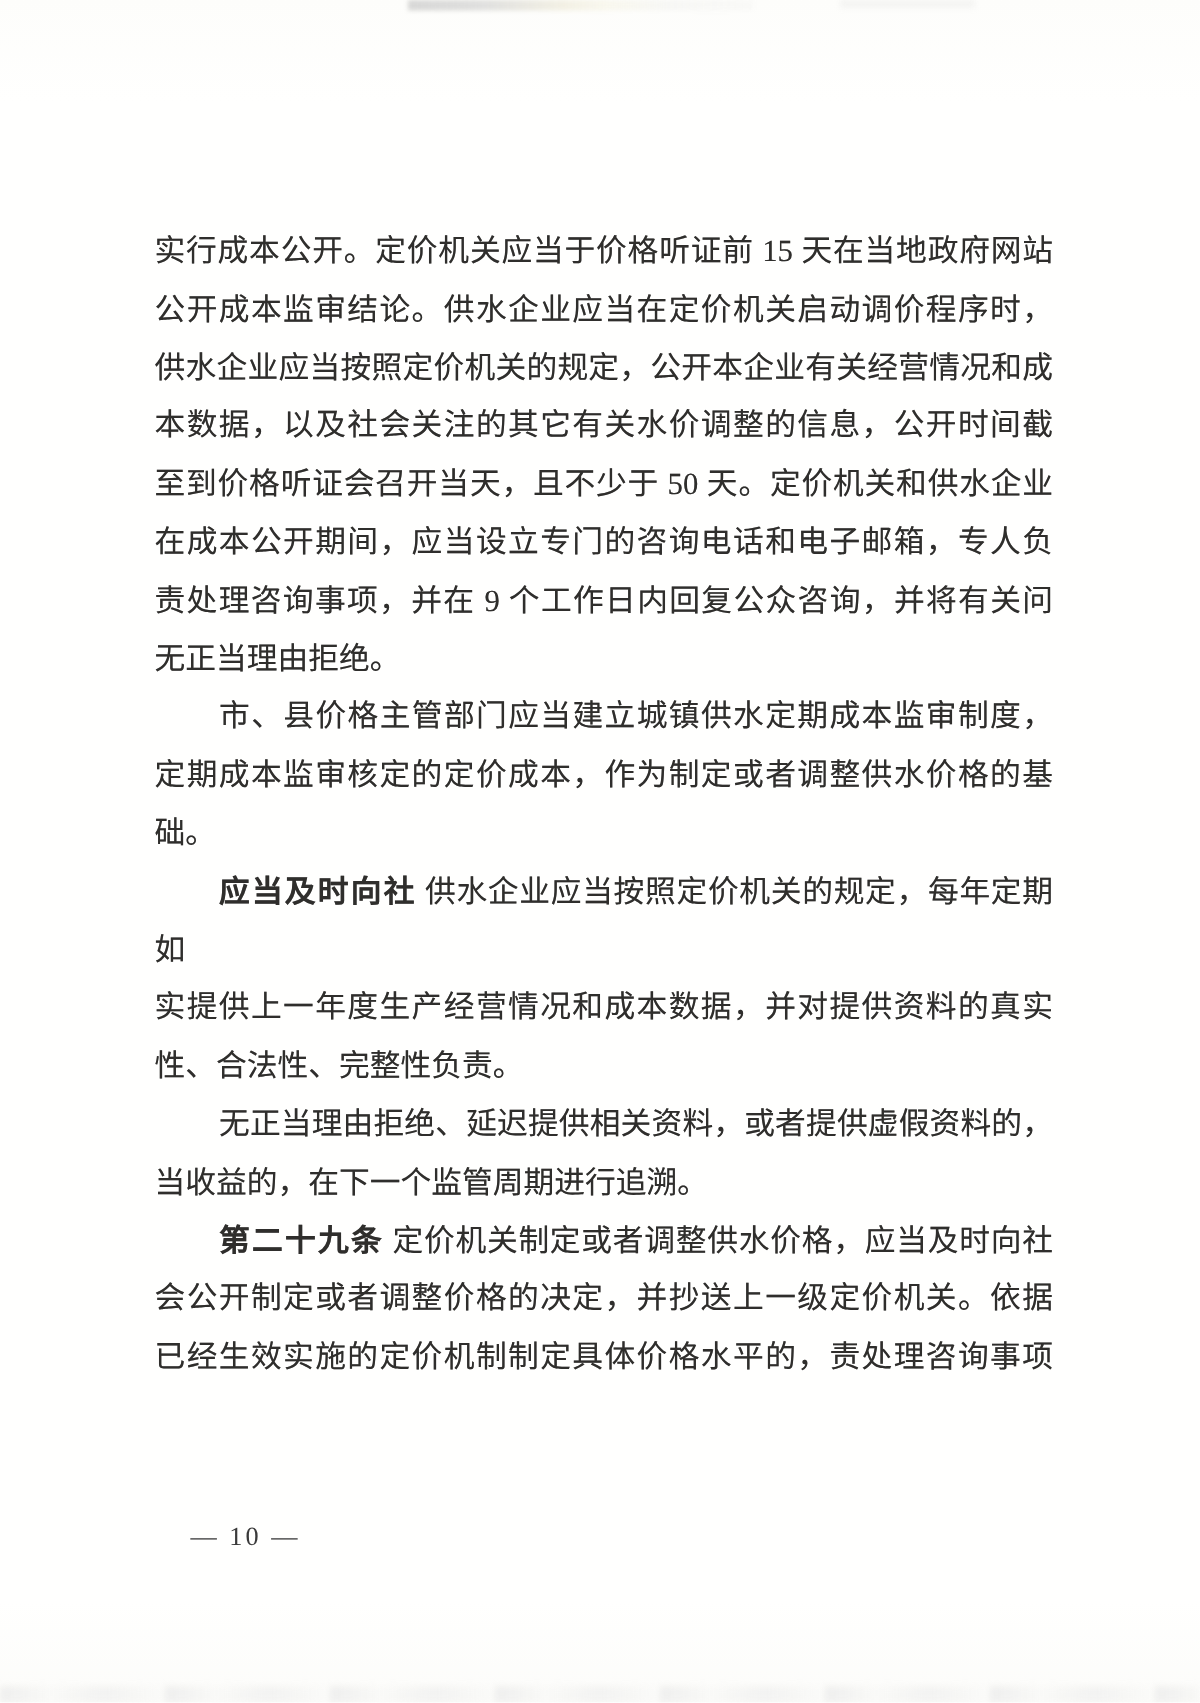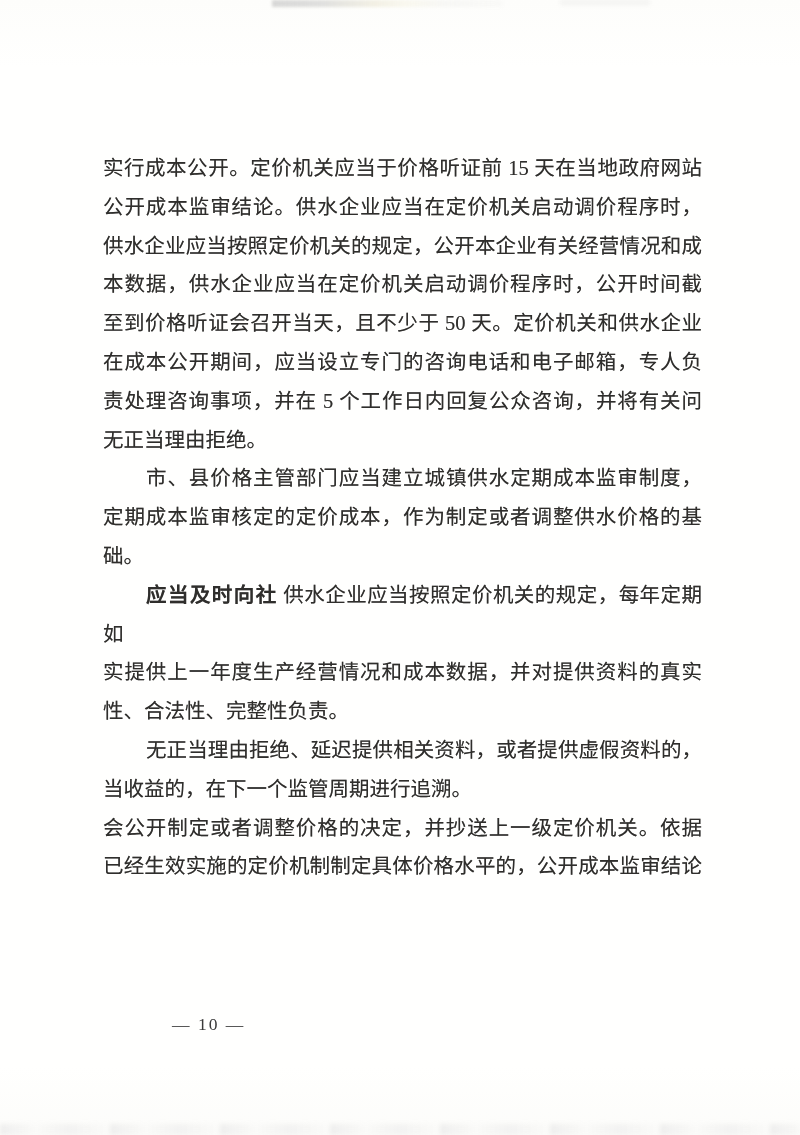--- a/index.html
+++ b/index.html
@@ -84,47 +84,47 @@
   }
   .page-num {
     position: absolute;
     left: 127px;
     top: 1011px;
     font-size: 17.5px;
     line-height: 26px;
     color: #3a3a3a;
     letter-spacing: 2px;
     font-family: "Liberation Serif", "DejaVu Serif", serif;
-    margin-left: 45px;
   }
 </style>
 </head>
 <body>
 
 <div class="page">
   <div class="smudge-top"></div>
   <div class="smudge-top-right"></div>
 
   <div class="doc">
       <div class="line">实行成本公开。定价机关应当于价格听证前 15 天在当地政府网站</div>
       <div class="line">公开成本监审结论。供水企业应当在定价机关启动调价程序时，</div>
       <div class="line">供水企业应当按照定价机关的规定，公开本企业有关经营情况和成</div>
-      <div class="line">本数据，供水企业应当在定价机关启动调价程序时，公开时间截</div>
+      <div class="line">本数据，以及社会关注的其它有关水价调整的信息，公开时间截</div>
       <div class="line">至到价格听证会召开当天，且不少于 50 天。定价机关和供水企业</div>
       <div class="line">在成本公开期间，应当设立专门的咨询电话和电子邮箱，专人负</div>
-      <div class="line">责处理咨询事项，并在 5 个工作日内回复公众咨询，并将有关问</div>
+      <div class="line">责处理咨询事项，并在 9 个工作日内回复公众咨询，并将有关问</div>
       <div class="line last">无正当理由拒绝。</div>
       <div class="line indent">市、县价格主管部门应当建立城镇供水定期成本监审制度，</div>
       <div class="line">定期成本监审核定的定价成本，作为制定或者调整供水价格的基</div>
       <div class="line last">础。</div>
       <div class="line indent"><span class="term-bold">应当及时向社</span> 供水企业应当按照定价机关的规定，每年定期如</div>
       <div class="line">实提供上一年度生产经营情况和成本数据，并对提供资料的真实</div>
       <div class="line last">性、合法性、完整性负责。</div>
       <div class="line indent">无正当理由拒绝、延迟提供相关资料，或者提供虚假资料的，</div>
       <div class="line last">当收益的，在下一个监管周期进行追溯。</div>
+      <div class="line indent"><span class="term-bold">第二十九条</span> 定价机关制定或者调整供水价格，应当及时向社</div>
       <div class="line">会公开制定或者调整价格的决定，并抄送上一级定价机关。依据</div>
-      <div class="line">已经生效实施的定价机制制定具体价格水平的，公开成本监审结论</div>
+      <div class="line">已经生效实施的定价机制制定具体价格水平的，责处理咨询事项</div>
     </div>
 
   <div class="page-num">— 10 —</div>
 
   <div class="band-bottom"></div>
 </div>
 
 </body></html>

